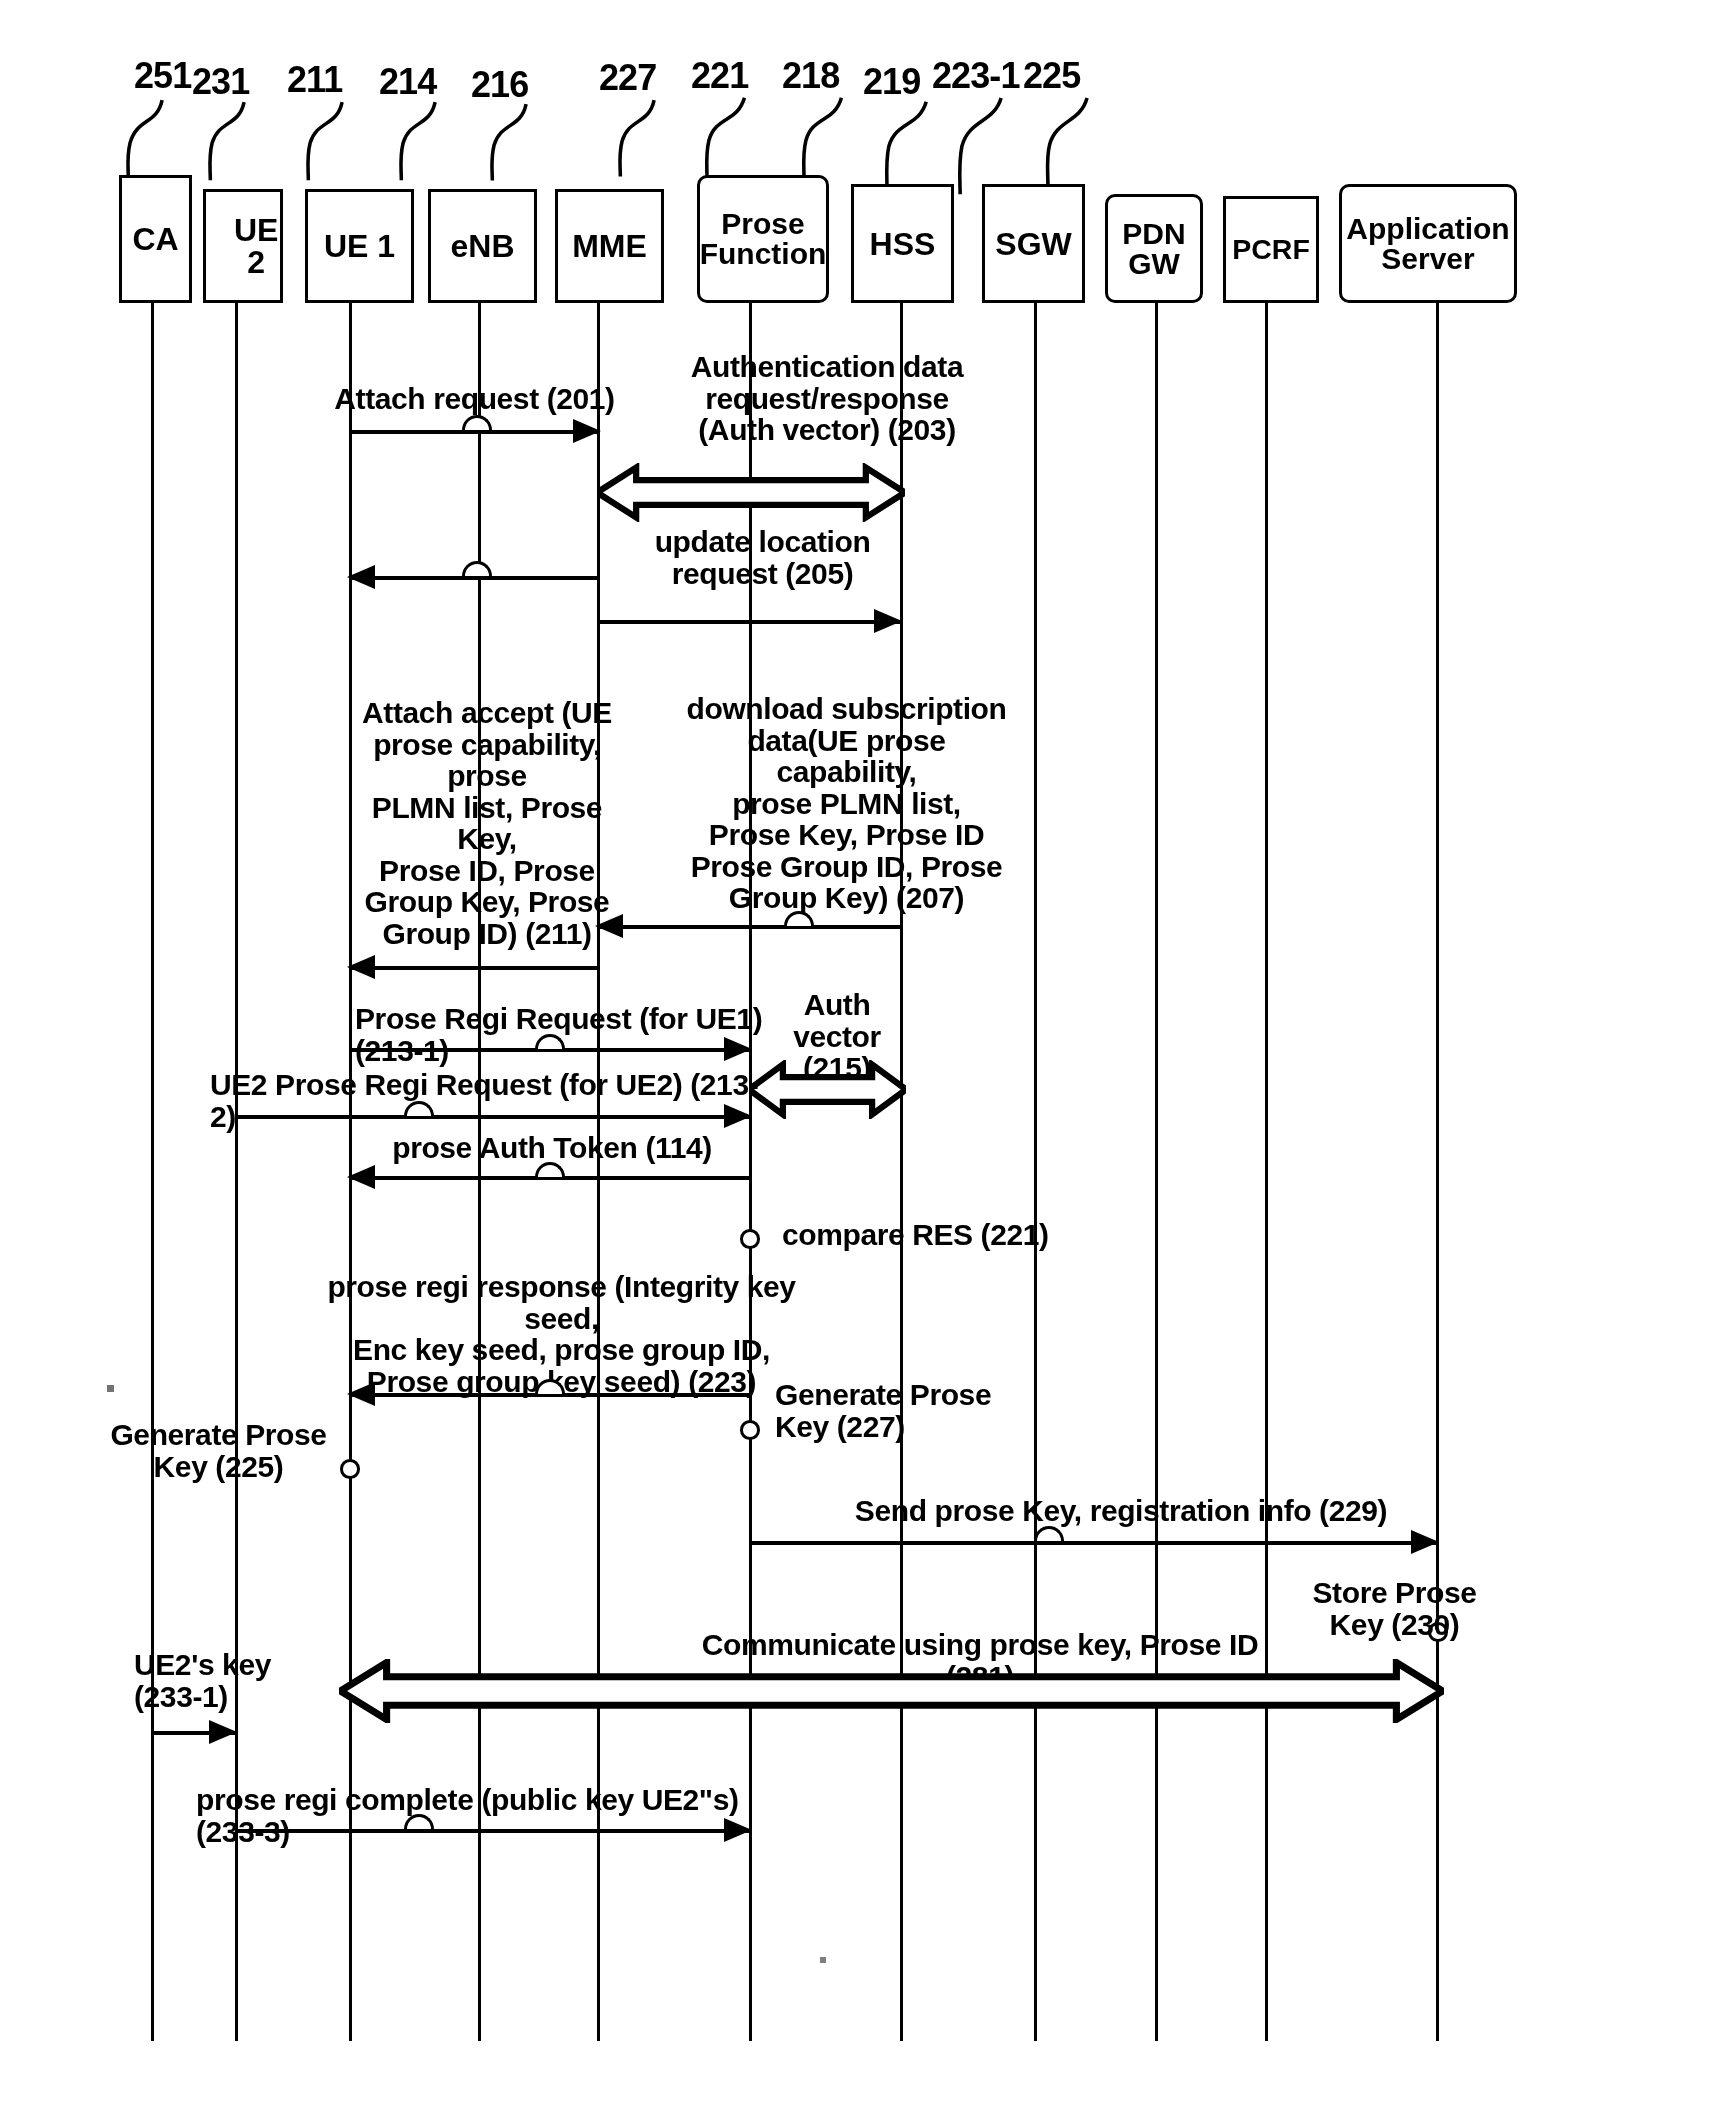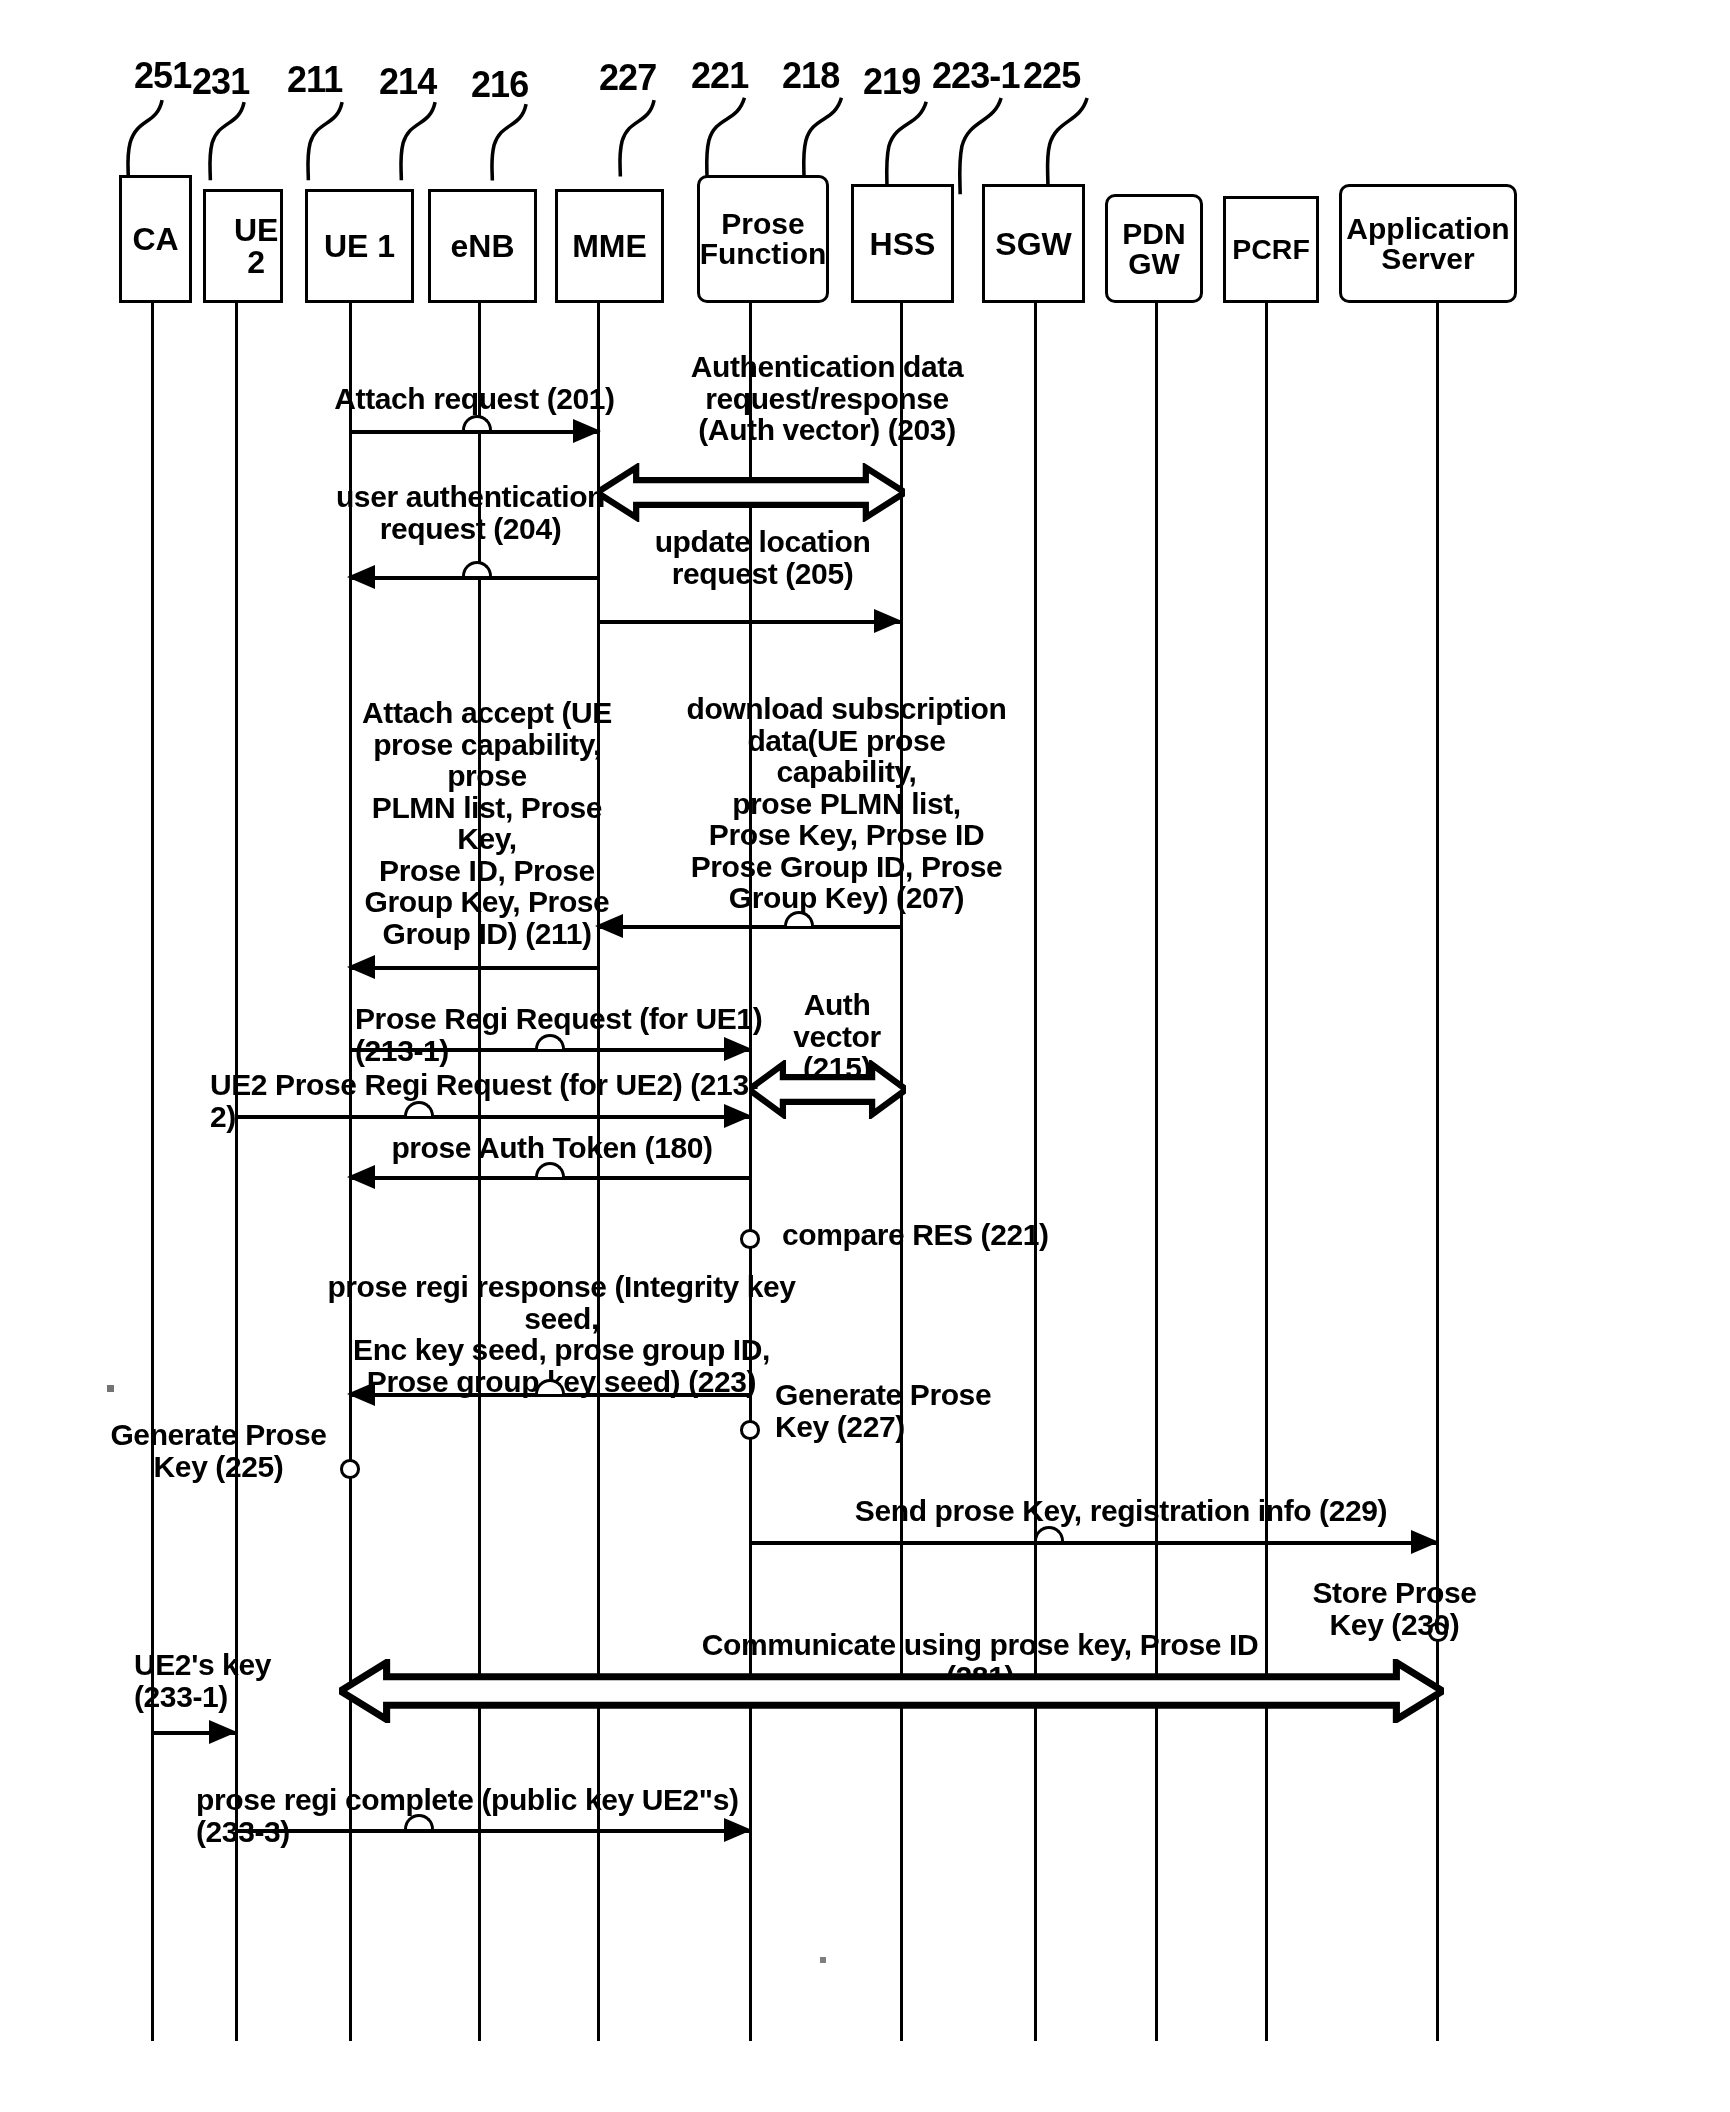--- a/index.html
+++ b/index.html
@@ -169,22 +169,20 @@
 
   <div class="label" style="left:640px;top:351px;width:374px;">Authentication data
 request/response
 (Auth vector) (203)</div>
   <div class="dblarrow" style="left:597px;top:463px;">
     <svg width="308" height="59" viewBox="0 0 346 66">
       <path d="M0 33 L44 5 L44 19 L302 19 L302 5 L346 33 L302 61 L302 47 L44 47 L44 61 Z" fill="#ffffff" stroke="#000000" stroke-width="7"></path>
     </svg>
   </div>
 
-  <div class="label" style="left:310px;top:481px;width:321px;">user authentication
-request (204)</div>
   <div class="msg" style="left:349px;top:576px;width:250px;">
     <div class="head-l"></div>
   </div>
   <div class="hop" style="left:462px;top:561px;"></div>
 
   <div class="label" style="left:611px;top:526px;width:303px;">update location
 request (205)</div>
   <div class="msg" style="left:597px;top:620px;width:303px;">
     <div class="head-r"></div>
   </div>
@@ -223,21 +221,21 @@
       <path d="M0 33 L38 5 L38 19 L138 19 L138 5 L176 33 L138 61 L138 47 L38 47 L38 61 Z" fill="#ffffff" stroke="#000000" stroke-width="7"></path>
     </svg>
   </div>
 
   <div class="label lft" style="left:210px;top:1069px;width:570px;">UE2 Prose Regi Request (for UE2) (213-2)</div>
   <div class="msg" style="left:235px;top:1115px;width:515px;">
     <div class="head-r"></div>
   </div>
   <div class="hop" style="left:404px;top:1101px;"></div>
 
-  <div class="label" style="left:374px;top:1132px;width:356px;">prose Auth Token (180)</div>
+  <div class="label" style="left:374px;top:1132px;width:356px;">prose Auth Token (114)</div>
   <div class="msg" style="left:349px;top:1176px;width:401px;">
     <div class="head-l"></div>
   </div>
   <div class="hop" style="left:535px;top:1162px;"></div>
 
   <div class="circle" style="left:740px;top:1229px;"></div>
   <div class="label lft" style="left:782px;top:1219px;width:374px;">compare RES (221)</div>
 
   <div class="label" style="left:312px;top:1271px;width:499px;">prose regi response (Integrity key seed,
 Enc key seed, prose group ID,

